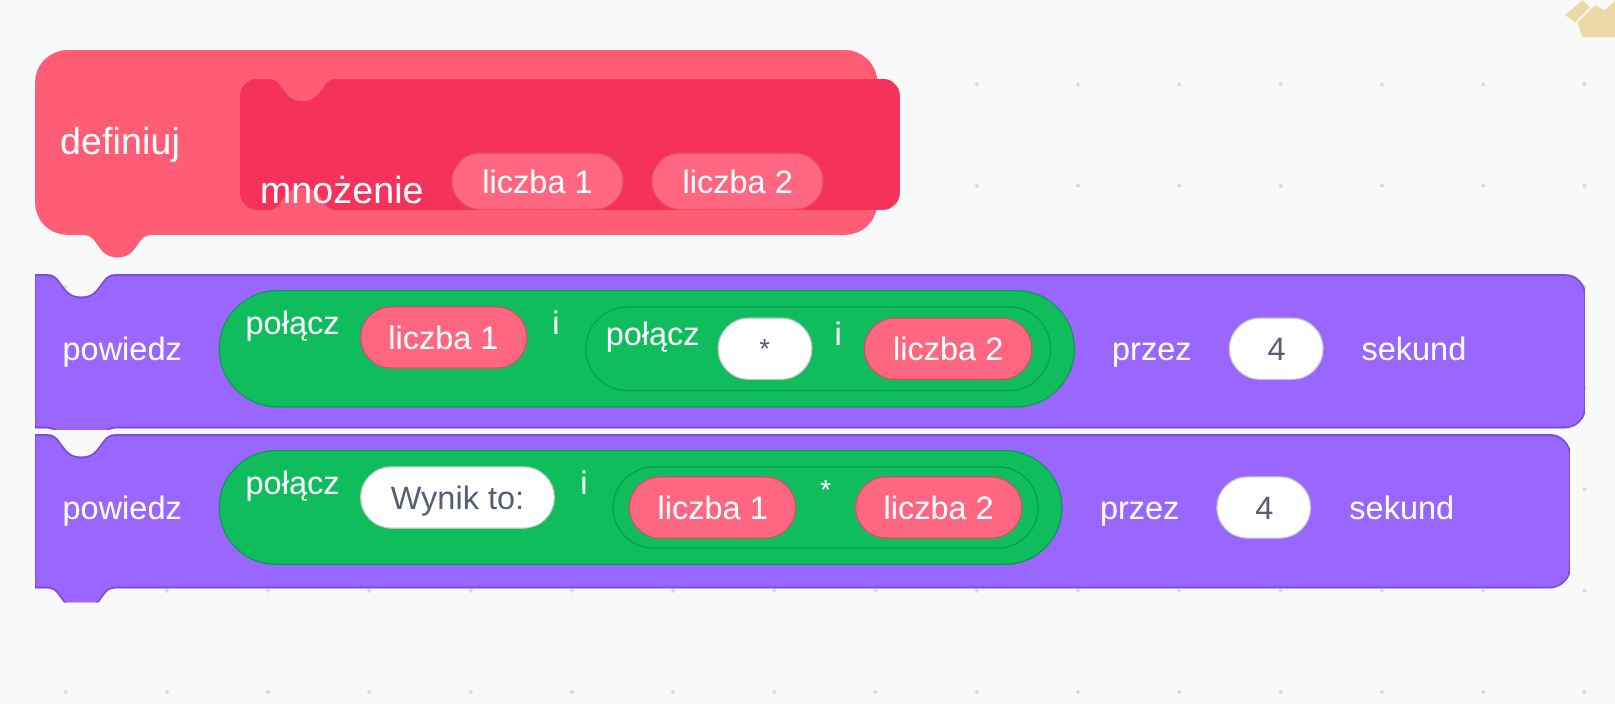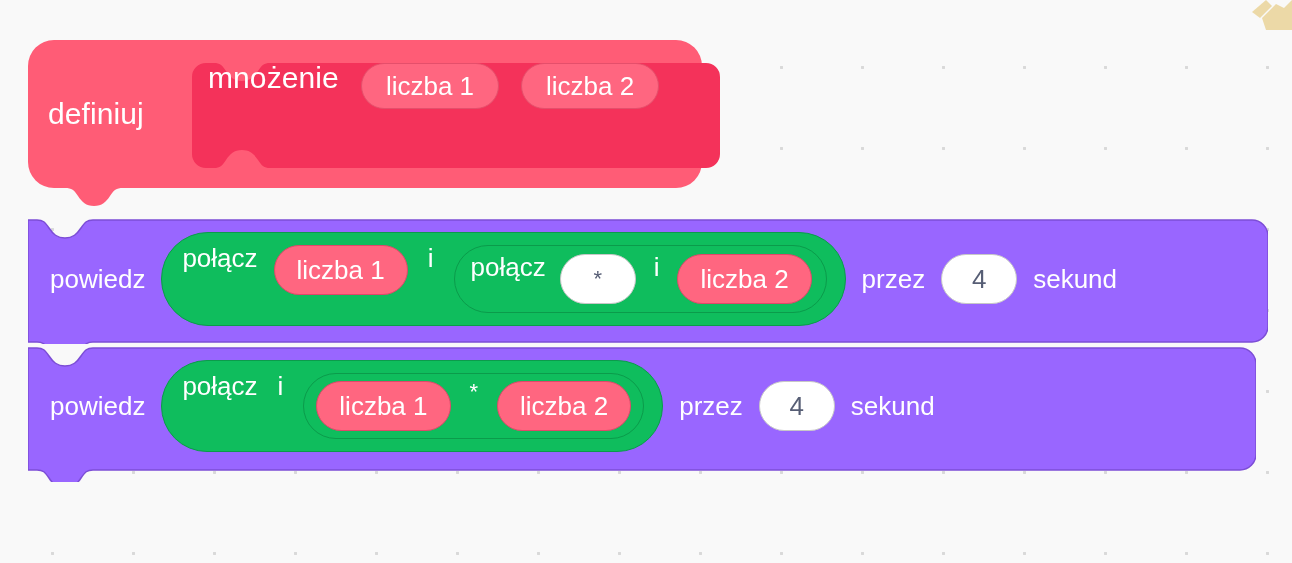--- a/index.html
+++ b/index.html
@@ -77,21 +77,21 @@
     left: 164px;
     top: 23px;
     width: 528px;
     height: 105px;
   }
   #proto-shape { position: absolute; inset: 0; }
   #proto-row {
     position: absolute;
     inset: 0;
     display: flex;
-    align-items: flex-start;
+    align-items: flex-end;
     padding-left: 16px;
     gap: 22px;
     z-index: 3;
   }
   .proto-arg {
     background: #FF6680;
     border: 1px solid #E8melt;
     border: 1px solid #E54F6B;
     border-radius: 28px;
     padding: 9px 24px;
@@ -106,21 +106,21 @@
     position: absolute;
   }
   .say-shape { position: absolute; inset: 0; }
   .say-row {
     position: absolute;
     left: 0;
     top: 0;
     height: 100%;
     display: flex;
     align-items: center;
-    gap: 0;
+    gap: 14px;
     z-index: 3;
     padding-left: 22px;
   }
   .say-row > * { flex: 0 0 auto; }
 
   
   .green-oval {
     position: relative;
     display: inline-flex;
     align-items: flex-start;
@@ -334,20 +334,21 @@
                C17,130 15,128 9,128
                L0,128
                Z" fill="#9966FF" stroke="#7C4DD6" stroke-width="1.5"></path>
     </svg>
 
     <div class="say-row" style="height:128px;">
       <span class="say-word gap-r">powiedz</span>
 
       <span class="green-oval green-outer">
         <span>połącz</span>
+        <span class="text-input">Wynik to:</span>
         <span class="joiner">i</span>
 
         <span class="green-oval green-inner-tight">
           <span class="var-pill">liczba 1</span>
           <span class="op-star">*</span>
           <span class="var-pill">liczba 2</span>
         </span>
       </span>
 
       <span class="say-word gap-l gap-r">przez</span>

